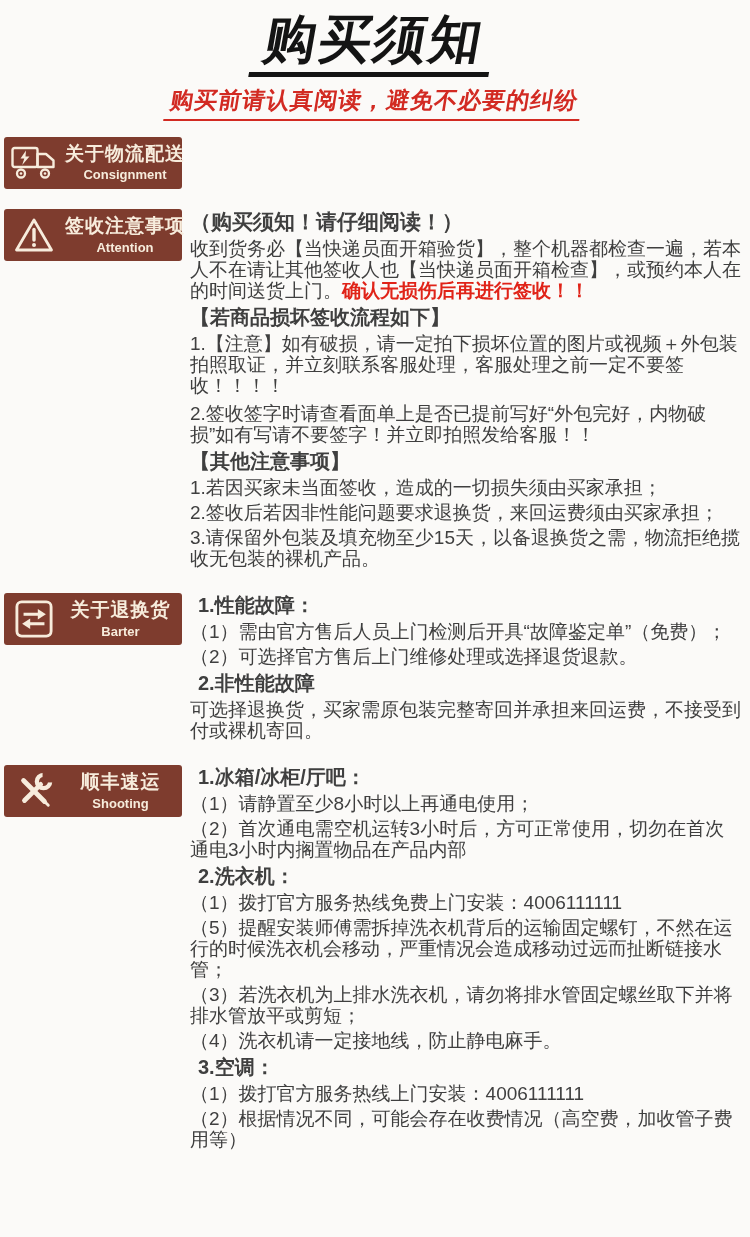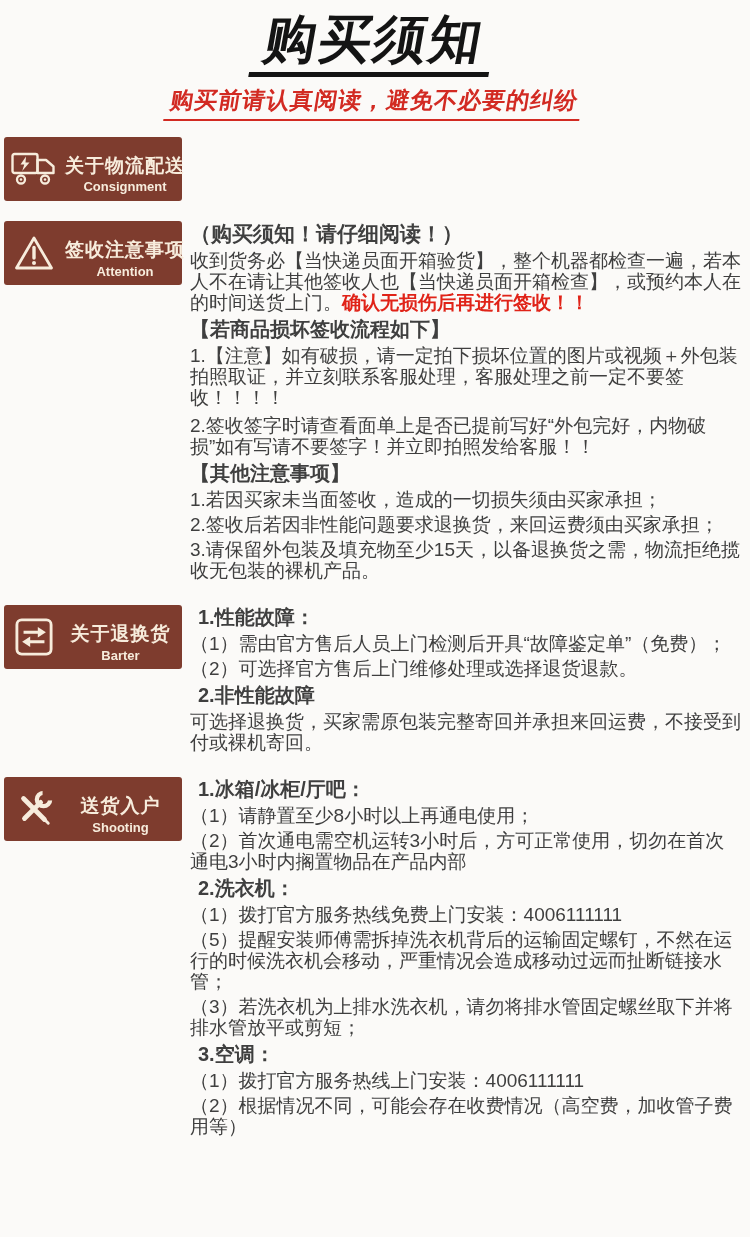--- a/index.html
+++ b/index.html
@@ -39,21 +39,21 @@
   
   .row{display:flex;align-items:flex-start;margin:0 0 20px 0;}
   .badge-col{width:178px;flex-shrink:0;}
   .badge{
     display:flex;align-items:center;gap:7px;
     background:var(--badge_bg);color:var(--badge_fg);
     border-radius:3px;padding:6px 6px;min-height:48px;box-sizing:border-box;
   }
   .badge .icon{width:48px;display:flex;justify-content:center;align-items:center;flex-shrink:0;color:var(--badge_fg);}
   .badge-text{display:flex;flex-direction:column;align-items:center;flex:1;}
-  .badge-cn{font-size:19px;font-weight:700;letter-spacing:1px;white-space:nowrap;line-height:1.15;margin-top:12px;}
+  .badge-cn{font-size:19px;font-weight:700;letter-spacing:1px;white-space:nowrap;line-height:1.15;}
   .badge-en{font-size:13px;font-weight:700;line-height:1.1;margin-top:4px;}
 
   .content{flex:1;padding-left:8px;padding-right:2px;}
   .content p{margin:0 0 4px 0;font-size:19px;line-height:21px;color:var(--body_text);}
   .content.small p{font-size:17px;line-height:21px;}
   .h{font-weight:700;color:#2b2b2b;font-size:20px !important;line-height:24px !important;}
   .sub-h{padding-left:8px;}
   .red{color:var(--accent_red);font-weight:700;}
   .red-h{color:var(--accent_red);font-weight:700;font-size:21px !important;line-height:25px !important;}
   .gap{margin-top:7px !important;}
@@ -152,32 +152,33 @@
         <span class="icon">
           <svg viewBox="0 0 42 42" width="40" height="40" aria-hidden="true">
             <line x1="10" y1="10" x2="32" y2="32" stroke="currentColor" stroke-width="5" stroke-linecap="round"></line>
             <path d="M32 32 l4 4" stroke="currentColor" stroke-width="3" stroke-linecap="round"></path>
             <line x1="11" y1="31" x2="28" y2="14" stroke="currentColor" stroke-width="5" stroke-linecap="round"></line>
             <circle cx="31" cy="11" r="7" fill="none" stroke="currentColor" stroke-width="4.5"></circle>
             <rect x="30" y="0" width="12" height="12" fill="var(--badge_bg,#7e3c2e)"></rect>
           </svg>
         </span>
         <span class="badge-text">
-          <span class="badge-cn">送货入户</span>
+          <span class="badge-cn">顺丰速运</span>
           <span class="badge-en">Shooting</span>
         </span>
       </div>
     </div>
     <div class="content">
       <p class="h sub-h">1.冰箱/冰柜/厅吧：</p>
       <p>（1）请静置至少8小时以上再通电使用；</p>
       <p>（2）首次通电需空机运转3小时后，方可正常使用，切勿在首次通电3小时内搁置物品在产品内部</p>
       <p class="h sub-h">2.洗衣机：</p>
       <p>（1）拨打官方服务热线免费上门安装：4006111111</p>
       <p>（5）提醒安装师傅需拆掉洗衣机背后的运输固定螺钉，不然在运行的时候洗衣机会移动，严重情况会造成移动过远而扯断链接水管；</p>
       <p>（3）若洗衣机为上排水洗衣机，请勿将排水管固定螺丝取下并将排水管放平或剪短；</p>
+      <p>（4）洗衣机请一定接地线，防止静电麻手。</p>
       <p class="h sub-h">3.空调：</p>
       <p>（1）拨打官方服务热线上门安装：4006111111</p>
       <p>（2）根据情况不同，可能会存在收费情况（高空费，加收管子费用等）</p>
     </div>
   </section>
 
 </div>
 
 </body></html>

